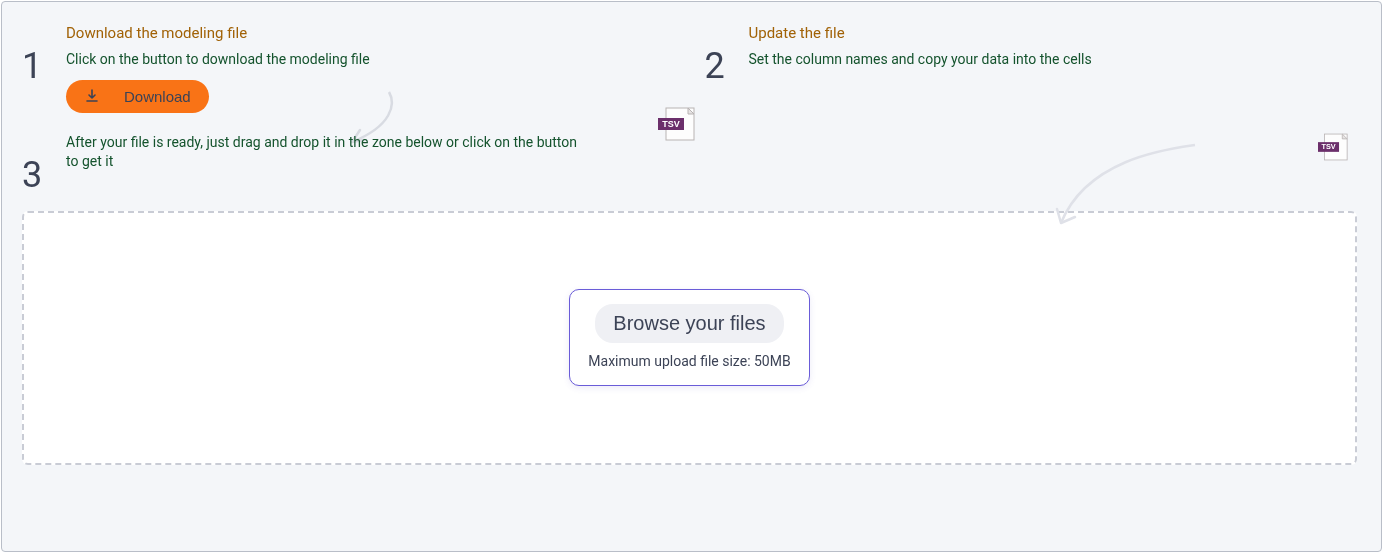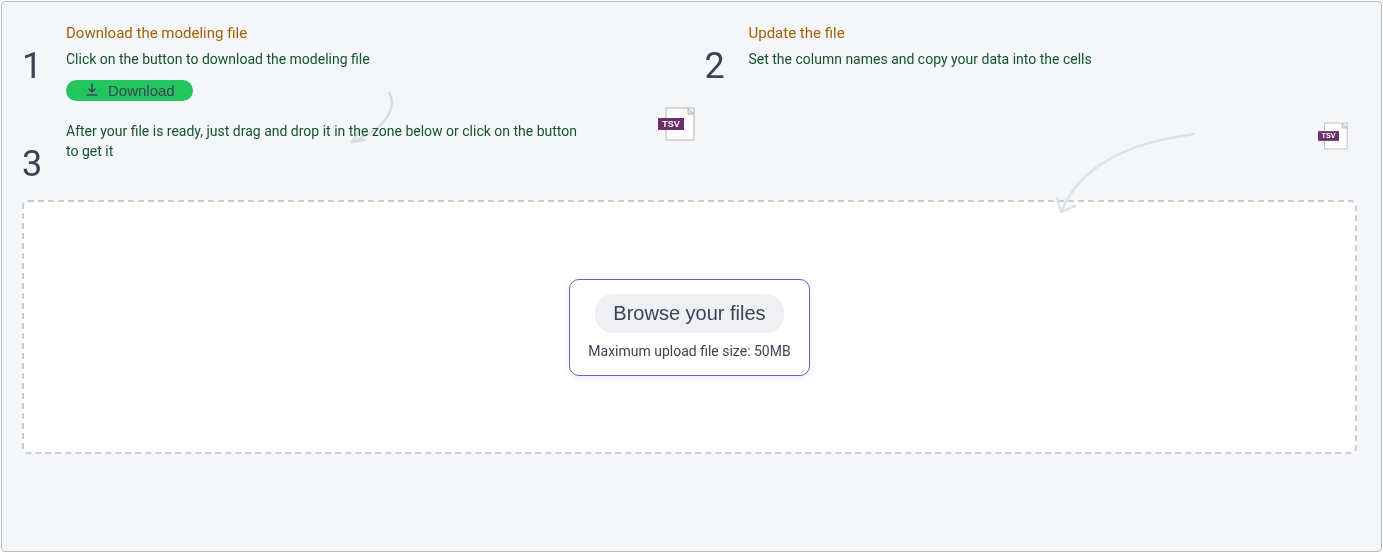--- a/index.html
+++ b/index.html
@@ -63,25 +63,25 @@
     }
     .filename {
       font-size: 15px;
       font-weight: 700;
       color: #21242e;
       margin-top: 24px;
     }
     .download-btn {
       display: inline-flex;
       align-items: center;
-      gap: 8px;
-      background: #22c55e;
+      gap: 24px;
+      background: #f97316;
       border: none;
       border-radius: 18px;
-      padding: 2px 18px;
+      padding: 8px 18px;
       font-size: 15px;
       color: #3c4356;
       margin-top: 10px;
       cursor: pointer;
     }
     .download-icon svg {
       display: block;
     }
     .arrow-1 {
       position: absolute;

